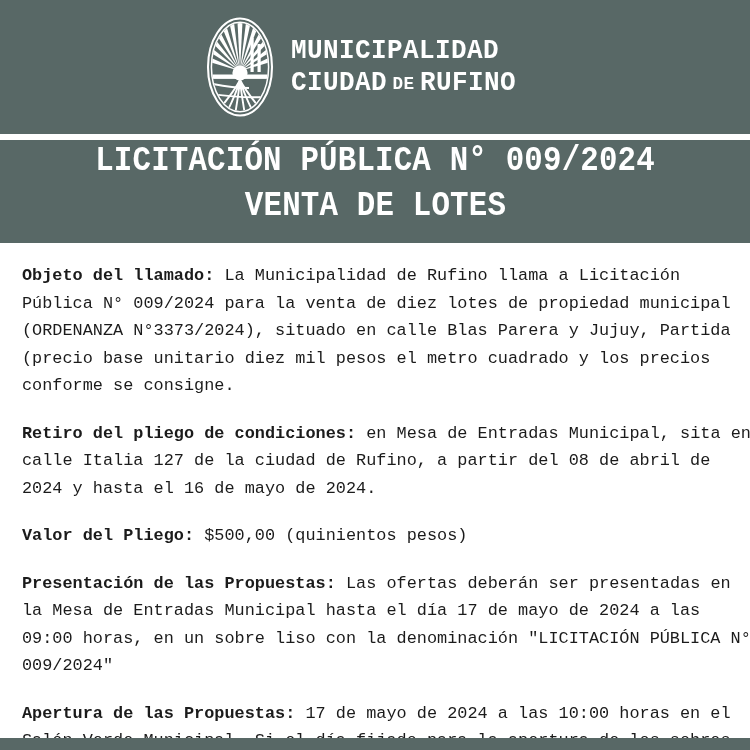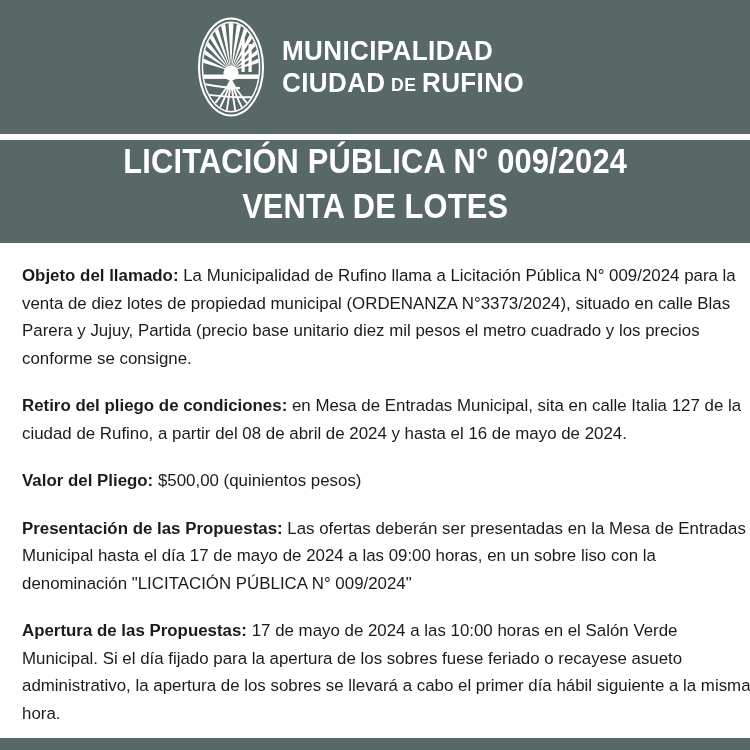--- a/index.html
+++ b/index.html
@@ -11,20 +11,21 @@
     height: 750px;
     background: #ffffff;
     font-family: "Liberation Sans", sans-serif;
     overflow: hidden;
   }
   .page {
     position: relative;
     width: 750px;
     height: 750px;
     background: #ffffff;
+    font-family: Liberation Mono, monospace;
   }
 
   
   .header-band {
     position: absolute;
     left: 0;
     top: 0;
     width: 750px;
     height: 134px;
     background: #586866;

